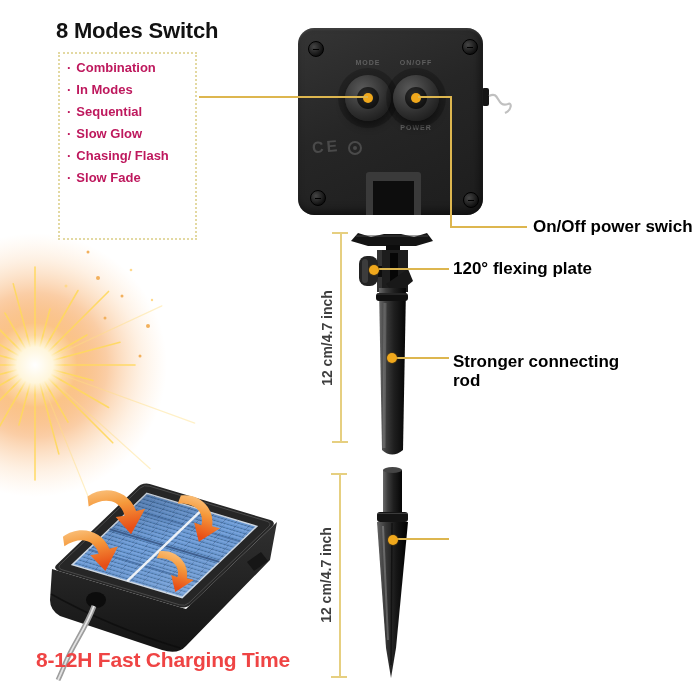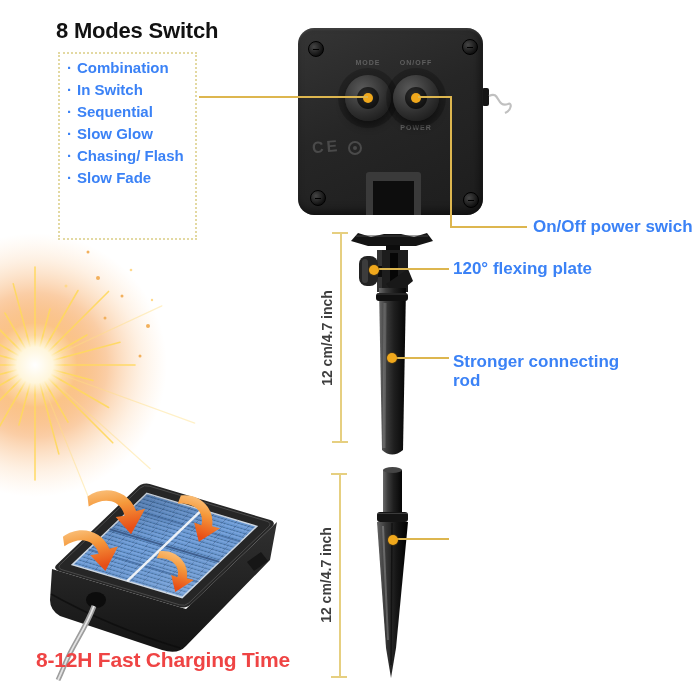--- a/index.html
+++ b/index.html
@@ -4,23 +4,23 @@
 <style>
   html,body{margin:0;padding:0;background:#ffffff;}
   #stage{position:relative;width:700px;height:700px;background:#ffffff;overflow:hidden;
          font-family:"Liberation Sans",sans-serif;color:#1a1a1a;}
   .abs{position:absolute;}
   
   .title{left:56px;top:18px;font-size:22px;font-weight:800;color:#121212;letter-spacing:-0.2px;z-index:6;text-align:right;}
   .modes-box{left:58px;top:52px;width:139px;height:188px;border:2px dotted #e3d9a2;box-sizing:border-box;
              padding:3px 0 0 7px;z-index:6;}
   .modes-box ul{margin:0;padding:0;list-style:none;}
-  .modes-box li{height:22px;line-height:22px;font-size:15px;font-weight:700;color:#3b82f6;white-space:nowrap;}
+  .modes-box li{height:22px;line-height:22px;font-size:13px;font-weight:700;color:#be185d;white-space:nowrap;}
   .modes-box .bullet{margin-right:5px;}
-  .callout-label{font-size:17px;font-weight:700;color:#3b82f6;white-space:nowrap;z-index:6;}
+  .callout-label{font-size:17px;font-weight:700;color:#000000;white-space:nowrap;z-index:6;}
   .callout-label.wrap{white-space:normal;line-height:19px;width:180px;}
   .caption{left:36px;top:648px;width:262px;text-align:left;font-size:21px;font-weight:800;color:#ef4444;
            letter-spacing:-0.2px;z-index:6;white-space:nowrap;}
   .measure-label{width:110px;height:16px;text-align:center;font-size:14px;font-weight:600;color:#3e3e3e;
                  transform:rotate(-90deg);z-index:6;white-space:nowrap;}
   
   .cline{background:#ddb64f;z-index:4;}
   .mline{background:#e6cf80;z-index:4;}
   .dot{width:10px;height:10px;border-radius:50%;background:#f0a81c;box-shadow:0 0 0 1px rgba(140,90,0,0.25);z-index:5;}
   
@@ -237,21 +237,21 @@
 
     <div class="abs tab-outer">
       <div class="abs tab-inner"></div>
     </div>
   </div>
 
   <div class="abs title">8 Modes Switch</div>
   <div class="abs modes-box">
     <ul>
       <li><span class="bullet">·</span><span>Combination</span></li>
-      <li><span class="bullet">·</span><span>In Switch</span></li>
+      <li><span class="bullet">·</span><span>In Modes</span></li>
       <li><span class="bullet">·</span><span>Sequential</span></li>
       <li><span class="bullet">·</span><span>Slow Glow</span></li>
       <li><span class="bullet">·</span><span>Chasing/ Flash</span></li>
       <li><span class="bullet">·</span><span>Slow Fade</span></li>
     </ul>
   </div>
 
   <div class="abs cline" style="left:199px;top:96px;width:169px;height:2px;"></div>
   <div class="abs cline" style="left:418px;top:96px;width:34px;height:2px;"></div>
   <div class="abs cline" style="left:450px;top:96px;width:2px;height:132px;"></div>

